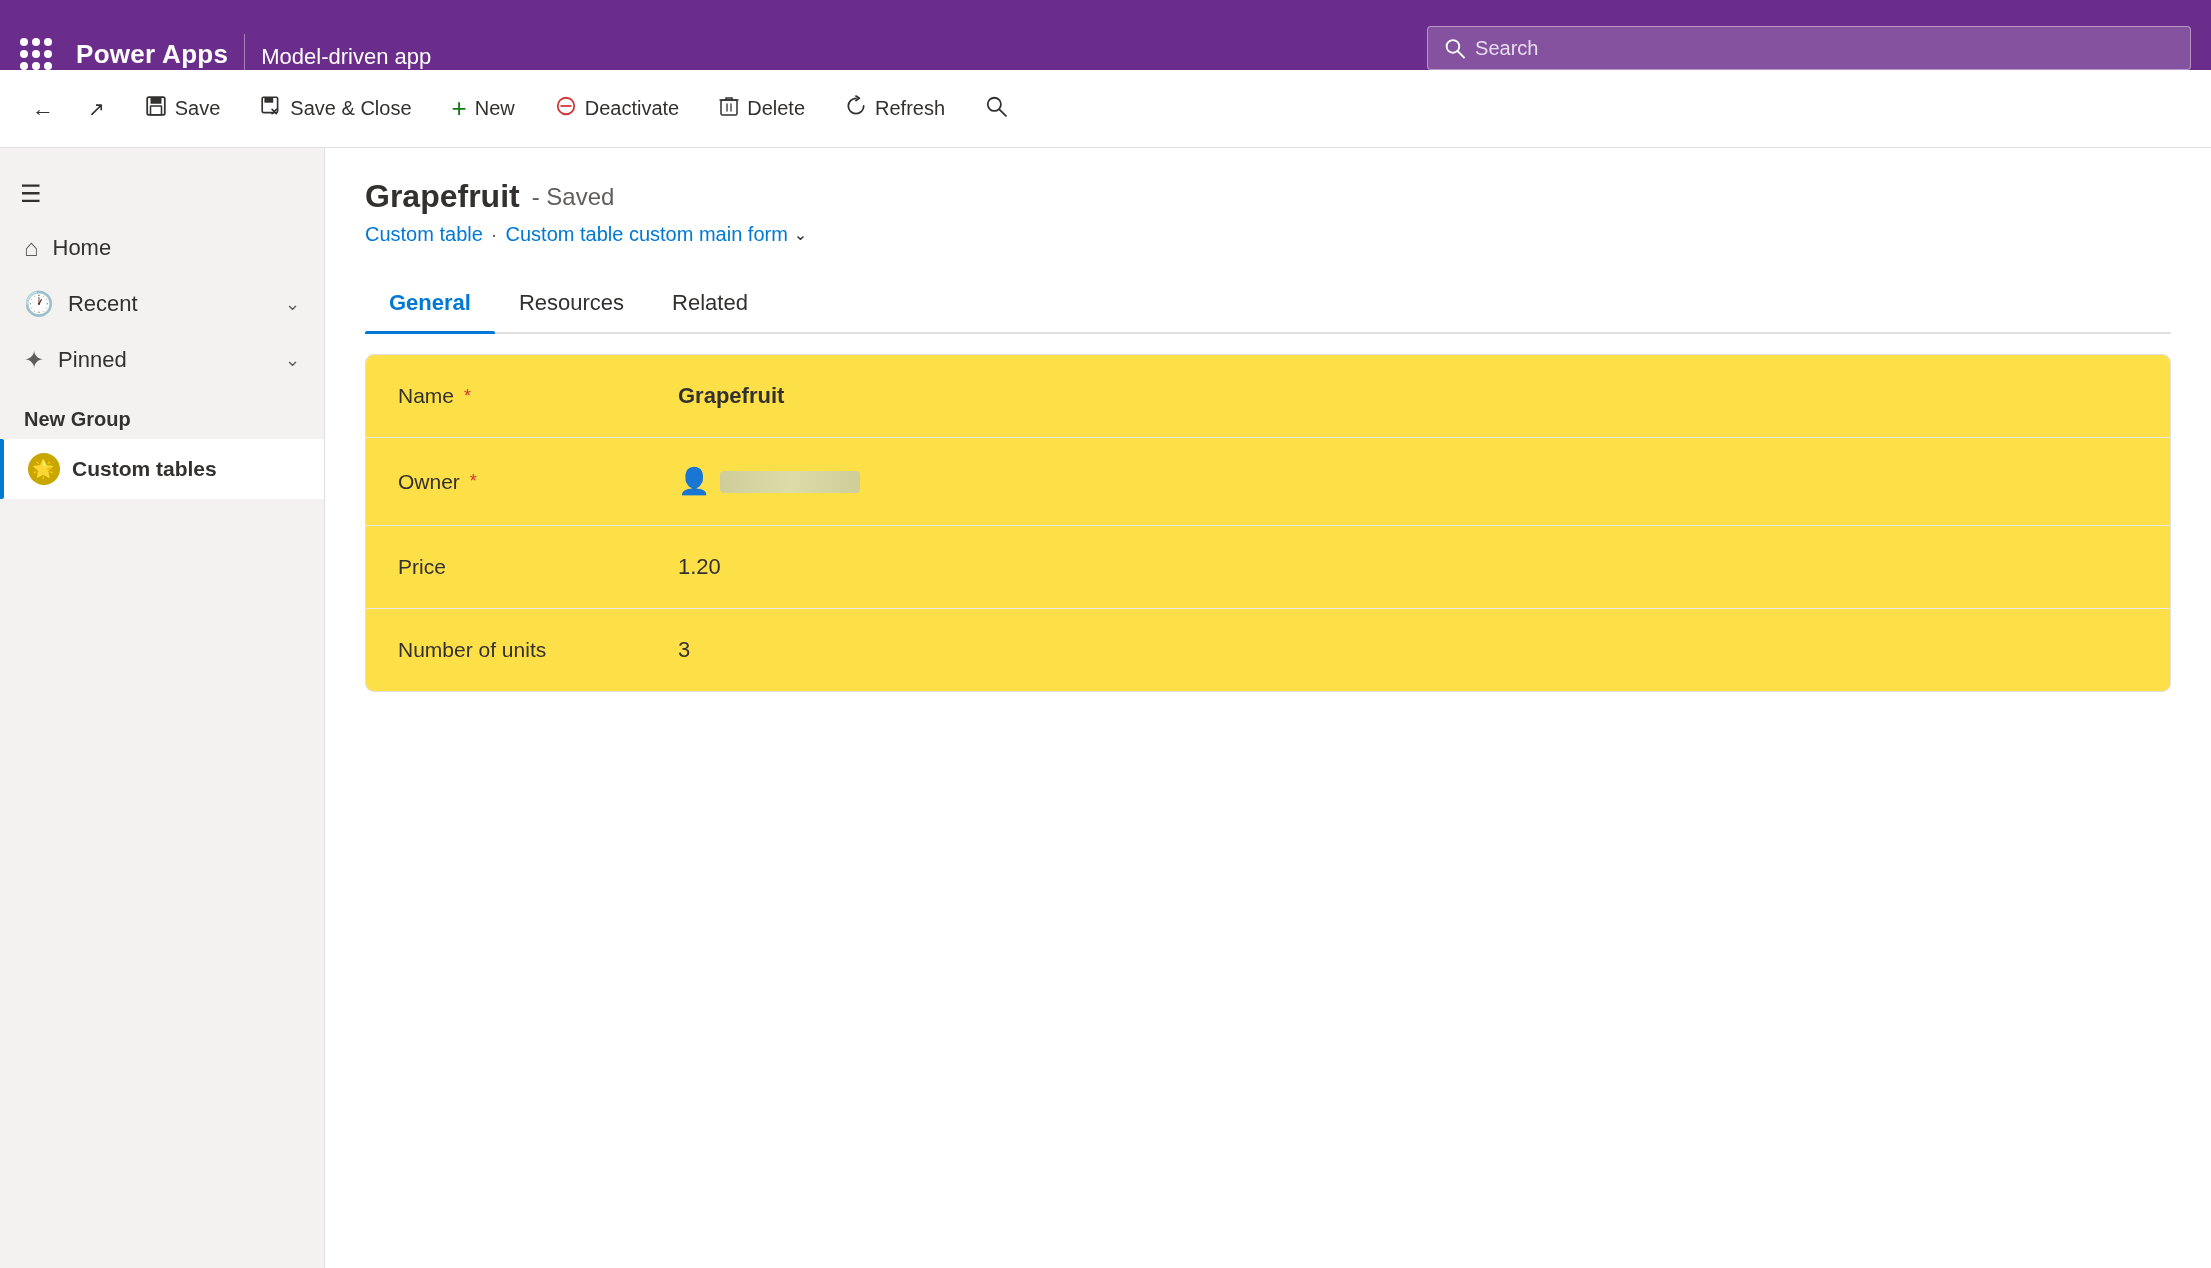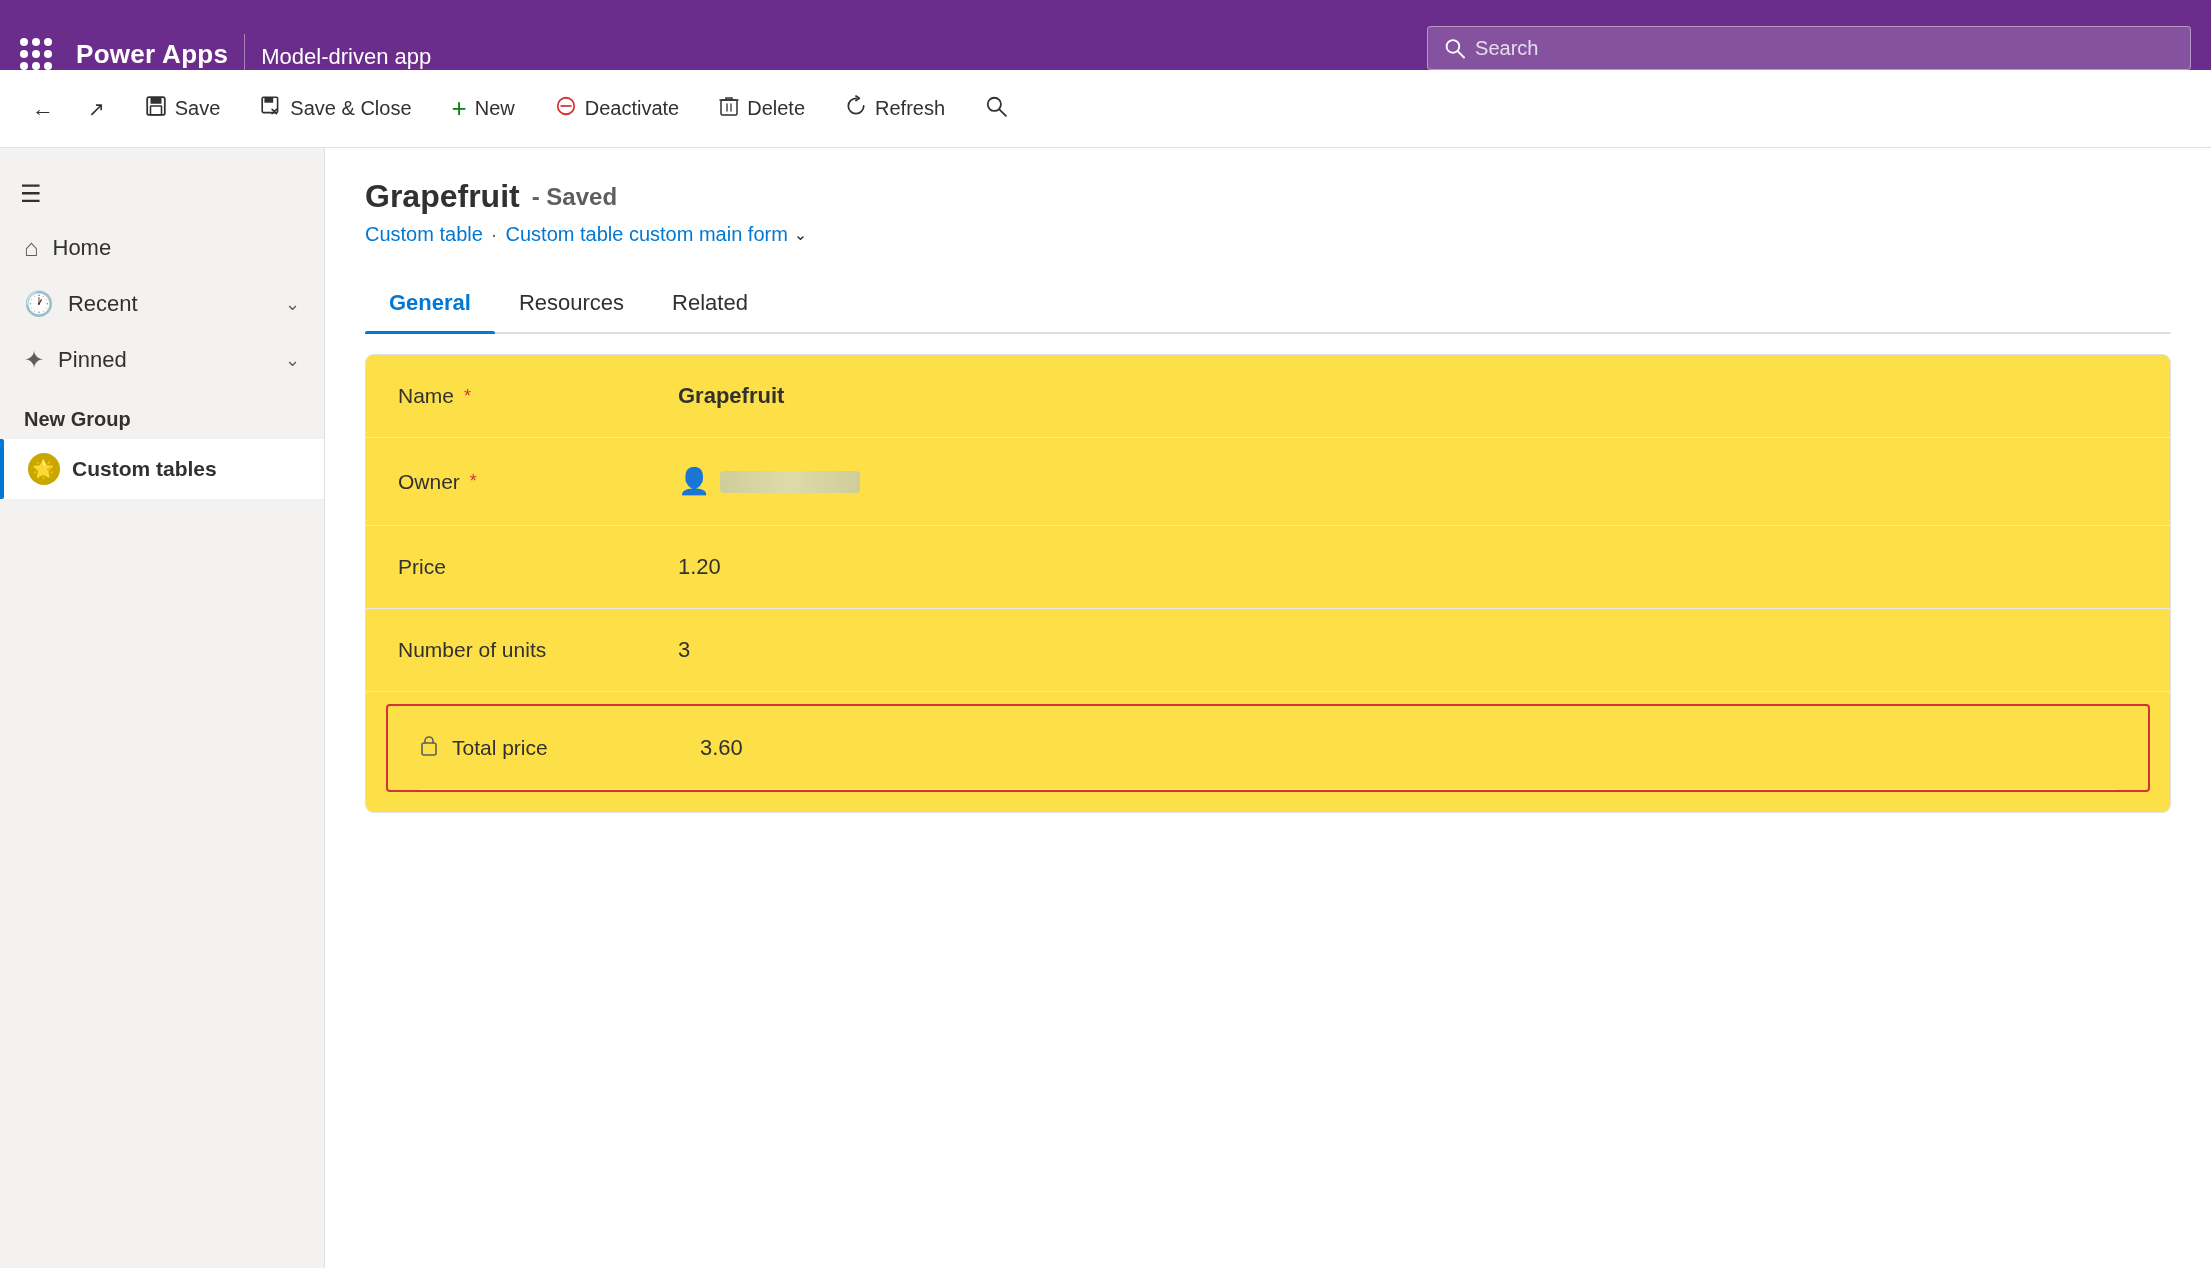--- a/index.html
+++ b/index.html
@@ -130,21 +130,21 @@
       background: white;
       overflow-y: auto;
       padding: 30px 40px;
     }
 
     .record-title {
       font-size: 32px; font-weight: 700; color: #323130;
       display: flex; align-items: center; gap: 12px;
     }
     .record-saved {
-      font-size: 24px; font-weight: 700; color: #605e5c;
+      font-size: 24px; font-weight: 400; color: #605e5c;
     }
     .record-breadcrumb {
       font-size: 20px; color: #323130; margin-top: 8px;
       display: flex; align-items: center; gap: 8px;
     }
     .record-breadcrumb .breadcrumb-link {
       color: #0078d4; cursor: pointer;
     }
     .record-breadcrumb .breadcrumb-sep { color: #605e5c; }
     .breadcrumb-dropdown {
@@ -392,33 +392,16 @@
         <div class="form-value">1.20</div>
       </div>
 
       <div class="form-row">
         <div class="form-label">
           <span>Number of units</span>
         </div>
         <div class="form-value">3</div>
       </div>
 
-      <div style="padding: 12px 20px 20px 20px;">
-        <div style="border: 2.5px solid #d13438; border-radius: 4px;">
-          <div class="total-row-inner">
-            <div class="form-label" style="display:flex;align-items:center;gap:8px;">
-              <span class="lock-icon">
-                <svg width="18" height="22" viewBox="0 0 18 22" fill="none">
-                  <rect x="2" y="9" width="14" height="12" rx="2" stroke="#605e5c" stroke-width="1.6"></rect>
-                  <path d="M5 9V7a4 4 0 0 1 8 0v2" stroke="#605e5c" stroke-width="1.6" stroke-linecap="round"></path>
-                </svg>
-              </span>
-              <span>Total price</span>
-            </div>
-            <div class="form-value">3.60</div>
-          </div>
-          <hr class="sep-line">
-        </div>
-      </div>
 
     </div>
   </div>
 </div>
 
 </body></html>

